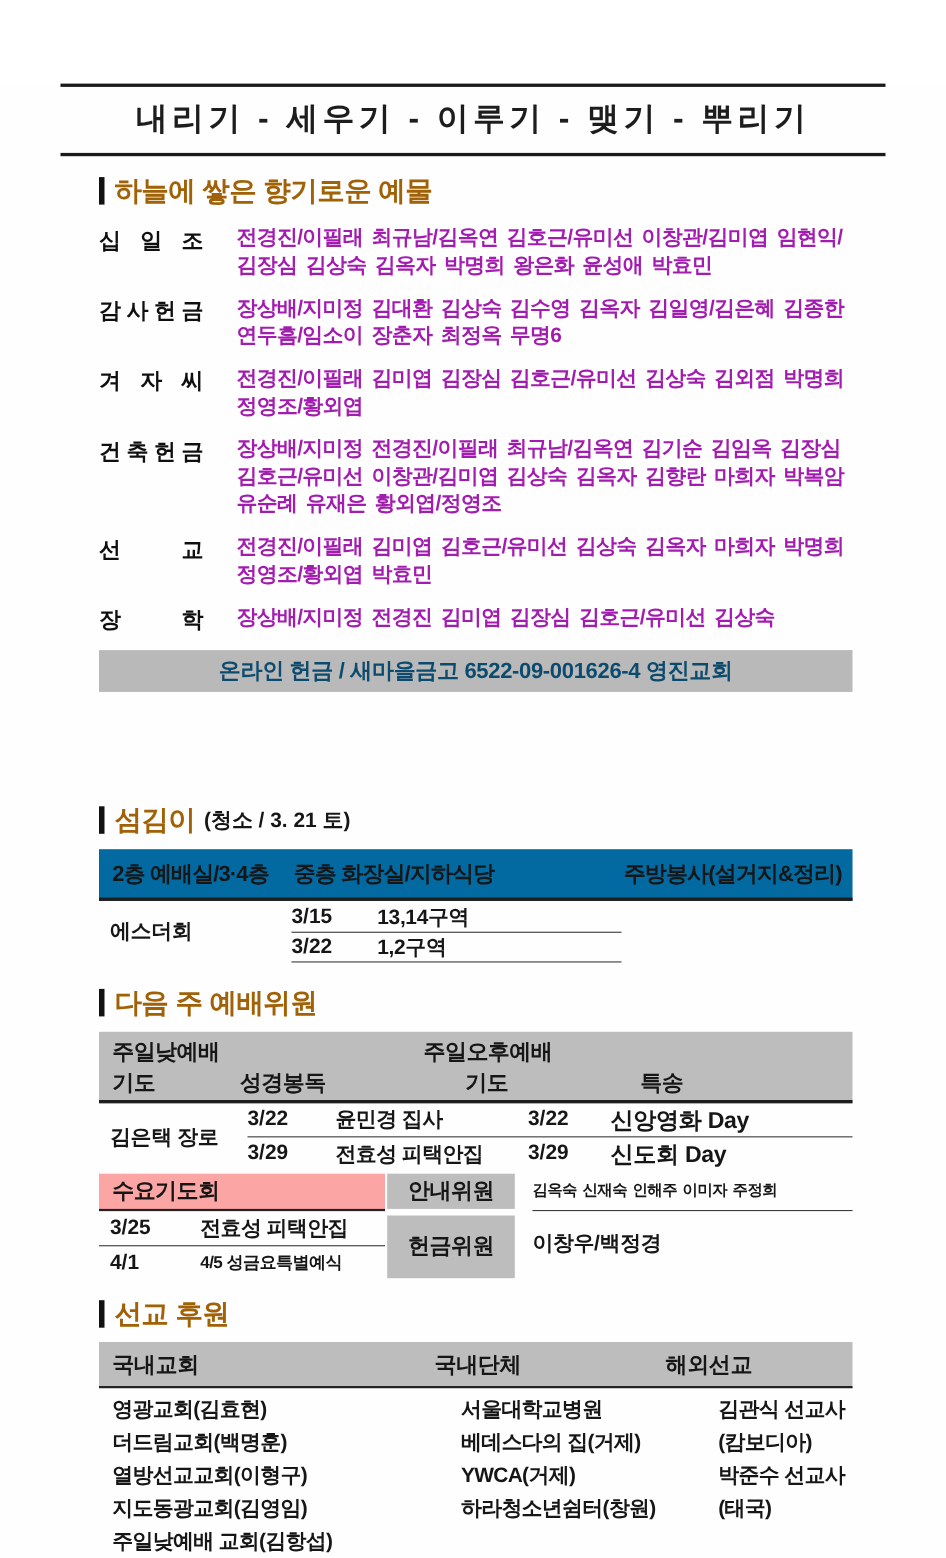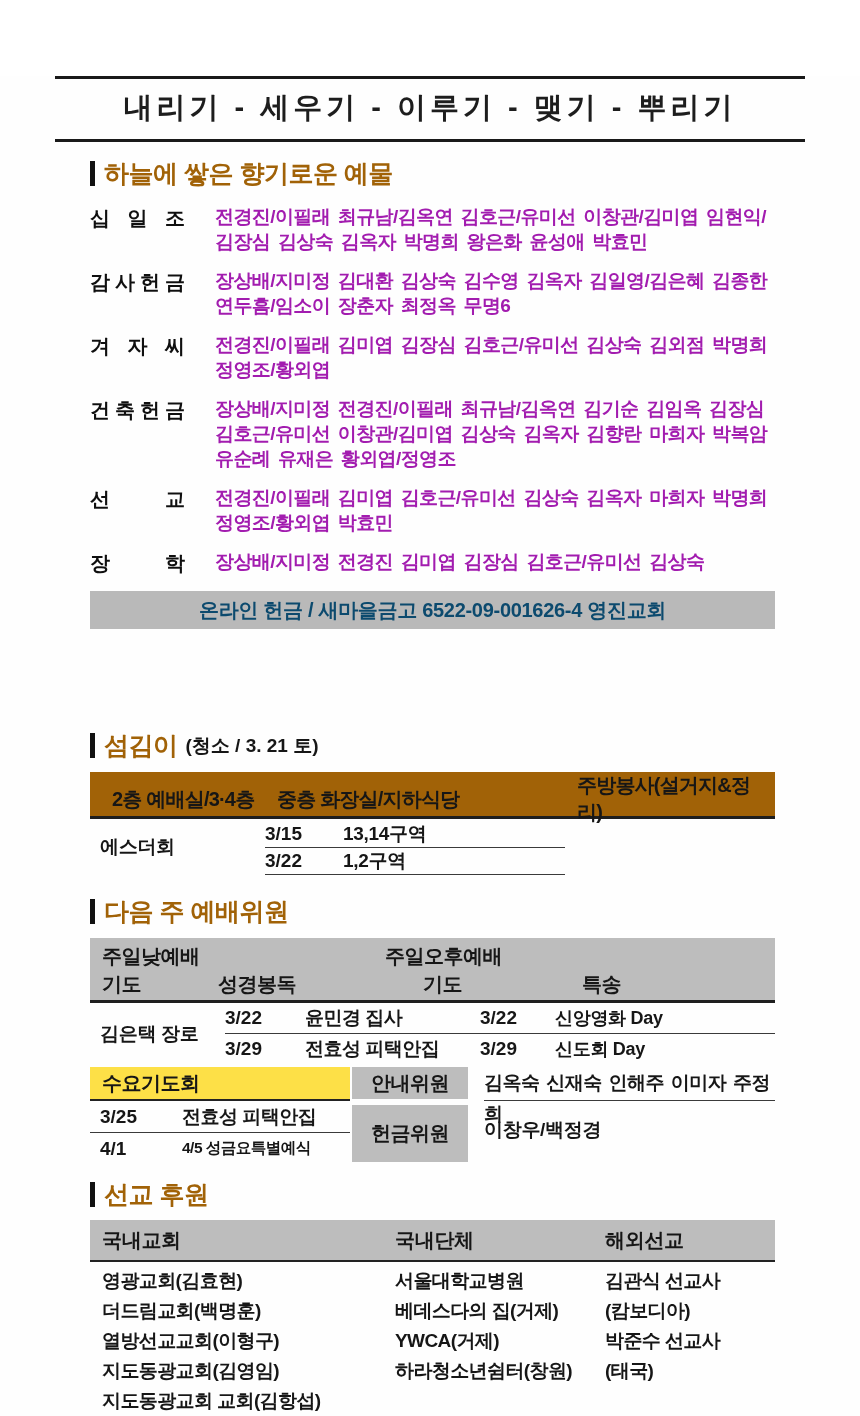--- a/index.html
+++ b/index.html
@@ -38,23 +38,23 @@
     letter-spacing:-0.6px;word-spacing:3px;color:#a21caf;
   }
   .online-bar{
     margin-top:14px;height:38px;line-height:38px;background:#b9b9b9;
     text-align:center;font-size:20px;font-weight:700;letter-spacing:-0.3px;color:#0c4a6e;
   }
 
   
   .serve-section{margin:100px 85px 0 90px;}
   .serve-head{
-    margin-top:10px;height:44px;background:#a16207;border-bottom:3px solid #1e1e1e;
+    margin-top:10px;height:44px;background:#0369a1;border-bottom:3px solid #1e1e1e;
     display:grid;grid-template-columns:165px 300px 1fr;align-items:center;
-    padding-left:22px;font-size:20px;font-weight:800;letter-spacing:-0.8px;
+    padding-left:12px;font-size:20px;font-weight:800;letter-spacing:-0.8px;
   }
   .serve-body{display:grid;grid-template-columns:165px 300px 1fr;padding-left:10px;}
   .serve-cell{font-size:19px;font-weight:700;padding-top:15px;letter-spacing:-0.3px;}
   .kit-rows{padding-top:2px;}
   .kit-row{display:flex;height:26px;align-items:center;border-bottom:1.5px solid #3a3a3a;}
   .kit-date{flex:0 0 78px;font-size:19px;font-weight:700;}
   .kit-area{font-size:19px;font-weight:700;letter-spacing:-0.3px;}
 
   
   .nw-section{margin:20px 85px 0 90px;}
@@ -71,49 +71,49 @@
   .nw-h-special{left:492px;top:33px;}
   .nw-body{display:flex;}
   .nw-c1{flex:0 0 125px;display:flex;align-items:center;padding-left:10px;
          font-size:19px;font-weight:700;letter-spacing:-0.3px;}
   .nw-rows{flex:1;}
   .nw-row{display:flex;align-items:center;height:30px;}
   .nw-row-line{border-top:1.5px solid #3a3a3a;}
   .nw-date{flex:0 0 80px;font-size:19px;font-weight:700;}
   .nw-reader{flex:0 0 175px;font-size:19px;font-weight:700;letter-spacing:-0.5px;}
   .nw-date2{flex:0 0 75px;font-size:19px;font-weight:700;}
-  .nw-prog{font-size:18px;font-weight:700;letter-spacing:-0.3px;}
+  .nw-prog{font-size:21px;font-weight:700;letter-spacing:-0.3px;}
   .nw-bottom{display:flex;margin-top:3px;}
   .wed-col{flex:0 0 260px;}
-  .wed-head{height:32px;line-height:32px;background:#fde047;border-bottom:2.5px solid #222;
+  .wed-head{height:32px;line-height:32px;background:#fca5a5;border-bottom:2.5px solid #222;
             padding-left:12px;font-size:20px;font-weight:800;letter-spacing:-0.5px;}
   .wed-row{display:flex;align-items:center;height:31px;}
   .wed-row:first-of-type{border-bottom:1.5px solid #3a3a3a;}
   .wed-date{flex:0 0 82px;padding-left:10px;font-size:19px;font-weight:700;}
   .wed-name{font-size:19px;font-weight:700;letter-spacing:-0.5px;}
   .wed-small .wed-name{font-size:15.5px;}
   .mid-col{flex:0 0 116px;margin-left:2px;display:flex;flex-direction:column;}
   .mid-cell{background:#bdbdbd;text-align:center;font-size:20px;font-weight:800;letter-spacing:-0.5px;}
   .usher-label{height:32px;line-height:32px;}
   .offer-label{height:57px;line-height:57px;margin-top:6px;}
   .right-col{flex:1;padding-left:16px;}
   .ushers-row{height:33px;line-height:31px;border-bottom:1.5px solid #3a3a3a;
-              font-size:19px;font-weight:700;letter-spacing:-0.5px;word-spacing:2px;}
+              font-size:14px;font-weight:700;letter-spacing:-0.5px;word-spacing:2px;font-family:Liberation Serif, serif;}
   .offer-members{margin-top:16px;font-size:19px;font-weight:700;letter-spacing:-0.3px;}
 
   
   .ms-section{margin:14px 85px 0 90px;}
   .ms-head{
     margin-top:9px;height:40px;background:#bdbdbd;border-bottom:2.5px solid #222;
     display:grid;grid-template-columns:293px 210px 1fr;align-items:center;
     padding-left:12px;font-size:20px;font-weight:800;letter-spacing:-0.3px;
   }
   .ms-rows{padding-top:4px;}
   .ms-row{display:grid;grid-template-columns:293px 210px 1fr;padding-left:12px;height:30px;
-          align-items:center;}
+          align-items:center;gap:24px;}
   .ms-cell{font-size:19px;font-weight:700;letter-spacing:-0.6px;}
 </style>
 </head>
 <body>
 
 <div class="page">
 
   <div class="banner">
     <span class="banner-text">내리기 - 세우기 - 이루기 - 맺기 - 뿌리기</span>
   </div>
@@ -282,20 +282,20 @@
           <div class="ms-cell">열방선교교회(이형구)</div>
           <div class="ms-cell">YWCA(거제)</div>
           <div class="ms-cell">박준수 선교사</div>
         </div>
         <div class="ms-row">
           <div class="ms-cell">지도동광교회(김영임)</div>
           <div class="ms-cell">하라청소년쉼터(창원)</div>
           <div class="ms-cell">(태국)</div>
         </div>
         <div class="ms-row">
-          <div class="ms-cell">지도동광교회 교회(김항섭)</div>
+          <div class="ms-cell">주일낮예배 교회(김항섭)</div>
           <div class="ms-cell"></div>
           <div class="ms-cell"></div>
         </div>
       </div>
   </section>
 
 </div>
 
 </body></html>

